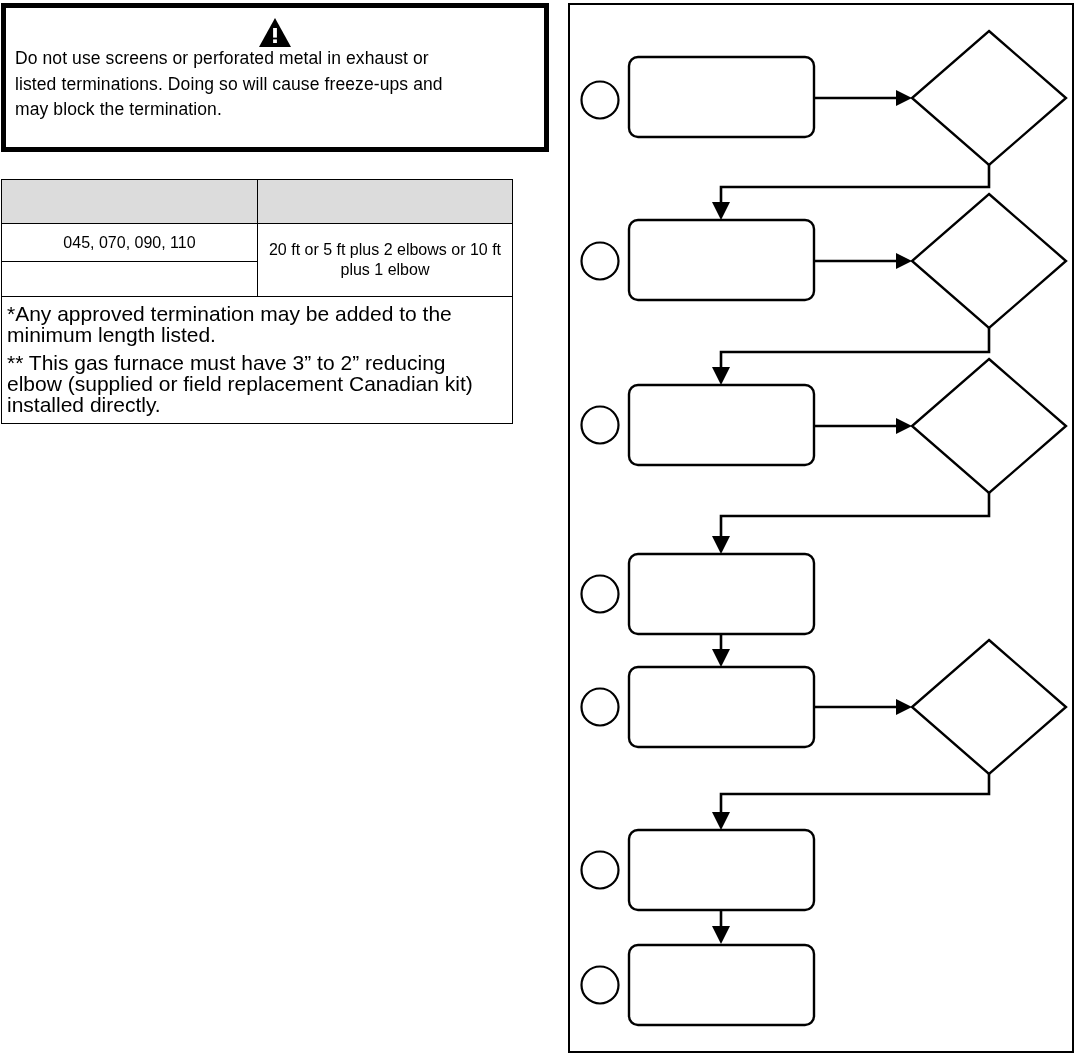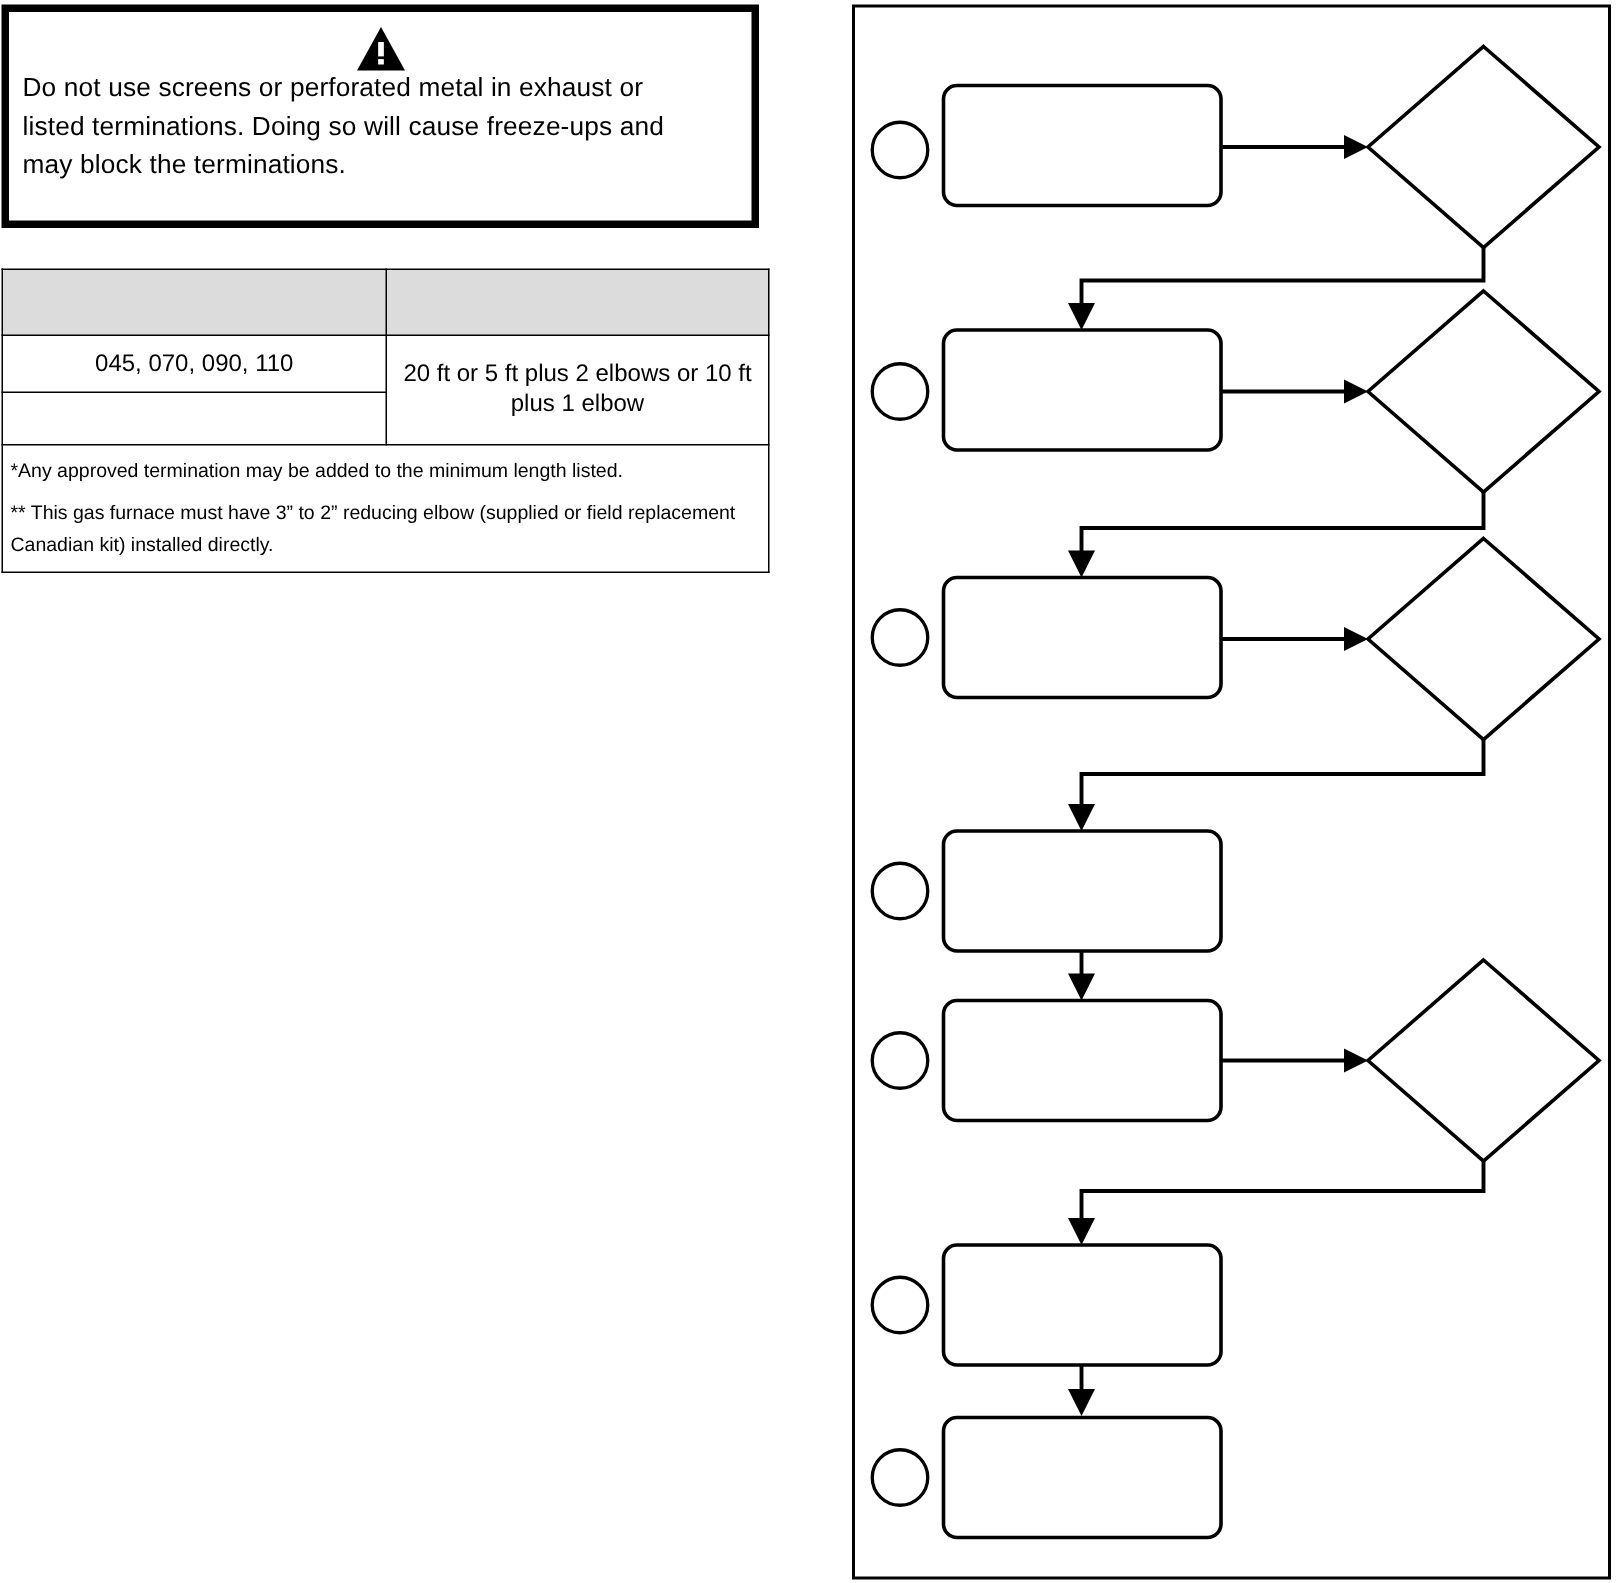--- a/index.html
+++ b/index.html
@@ -23,21 +23,21 @@
     top: 0;
     width: 515px;
     height: 1055px;
   }
 
   
   .warning-box {
     position: absolute;
     left: 1px;
     top: 3px;
-    width: 505px;
+    width: 548px;
     height: 149px;
     border: 5px solid #000000;
     background: #ffffff;
     box-sizing: border-box;
   }
   .warning-icon-wrap {
     width: 100%;
     text-align: center;
     padding-top: 9px;
     height: 38px;
@@ -89,21 +89,21 @@
     height: 34px;
   }
   .spec-table td.length-cell {
     text-align: center;
     padding: 0 6px;
   }
   .spec-table td.note-cell {
     text-align: left;
     padding: 6px 6px 8px 5px;
     line-height: 21px;
-    font-size: 13px;
+    font-size: 21px;
   }
   .note-line + .note-line {
     margin-top: 7px;
   }
   .col-a { width: 256px; }
   .col-b { width: 255px; }
 
   
   .flow-panel {
     position: absolute;
@@ -156,21 +156,21 @@
         <svg viewBox="0 0 34 31" width="34" height="31" aria-hidden="true">
           <path d="M17 1 L33 30 L1 30 Z" fill="#000000"></path>
           <rect x="15.1" y="11" width="3.8" height="9.6" fill="#ffffff"></rect>
           <rect x="15.1" y="22.4" width="3.8" height="3.6" fill="#ffffff"></rect>
         </svg>
       </span>
     </div>
     <div class="warning-text">
       <div>Do not use screens or perforated metal in exhaust or</div>
       <div>listed terminations. Doing so will cause freeze-ups and</div>
-      <div class="lastline">may block the terminations.</div>
+      <div class="lastline">may block the termination.</div>
     </div>
   </div>
 
   <table class="spec-table">
     <colgroup>
         <col class="col-a">
         <col class="col-b">
       </colgroup>
     <tbody>
       <tr>

